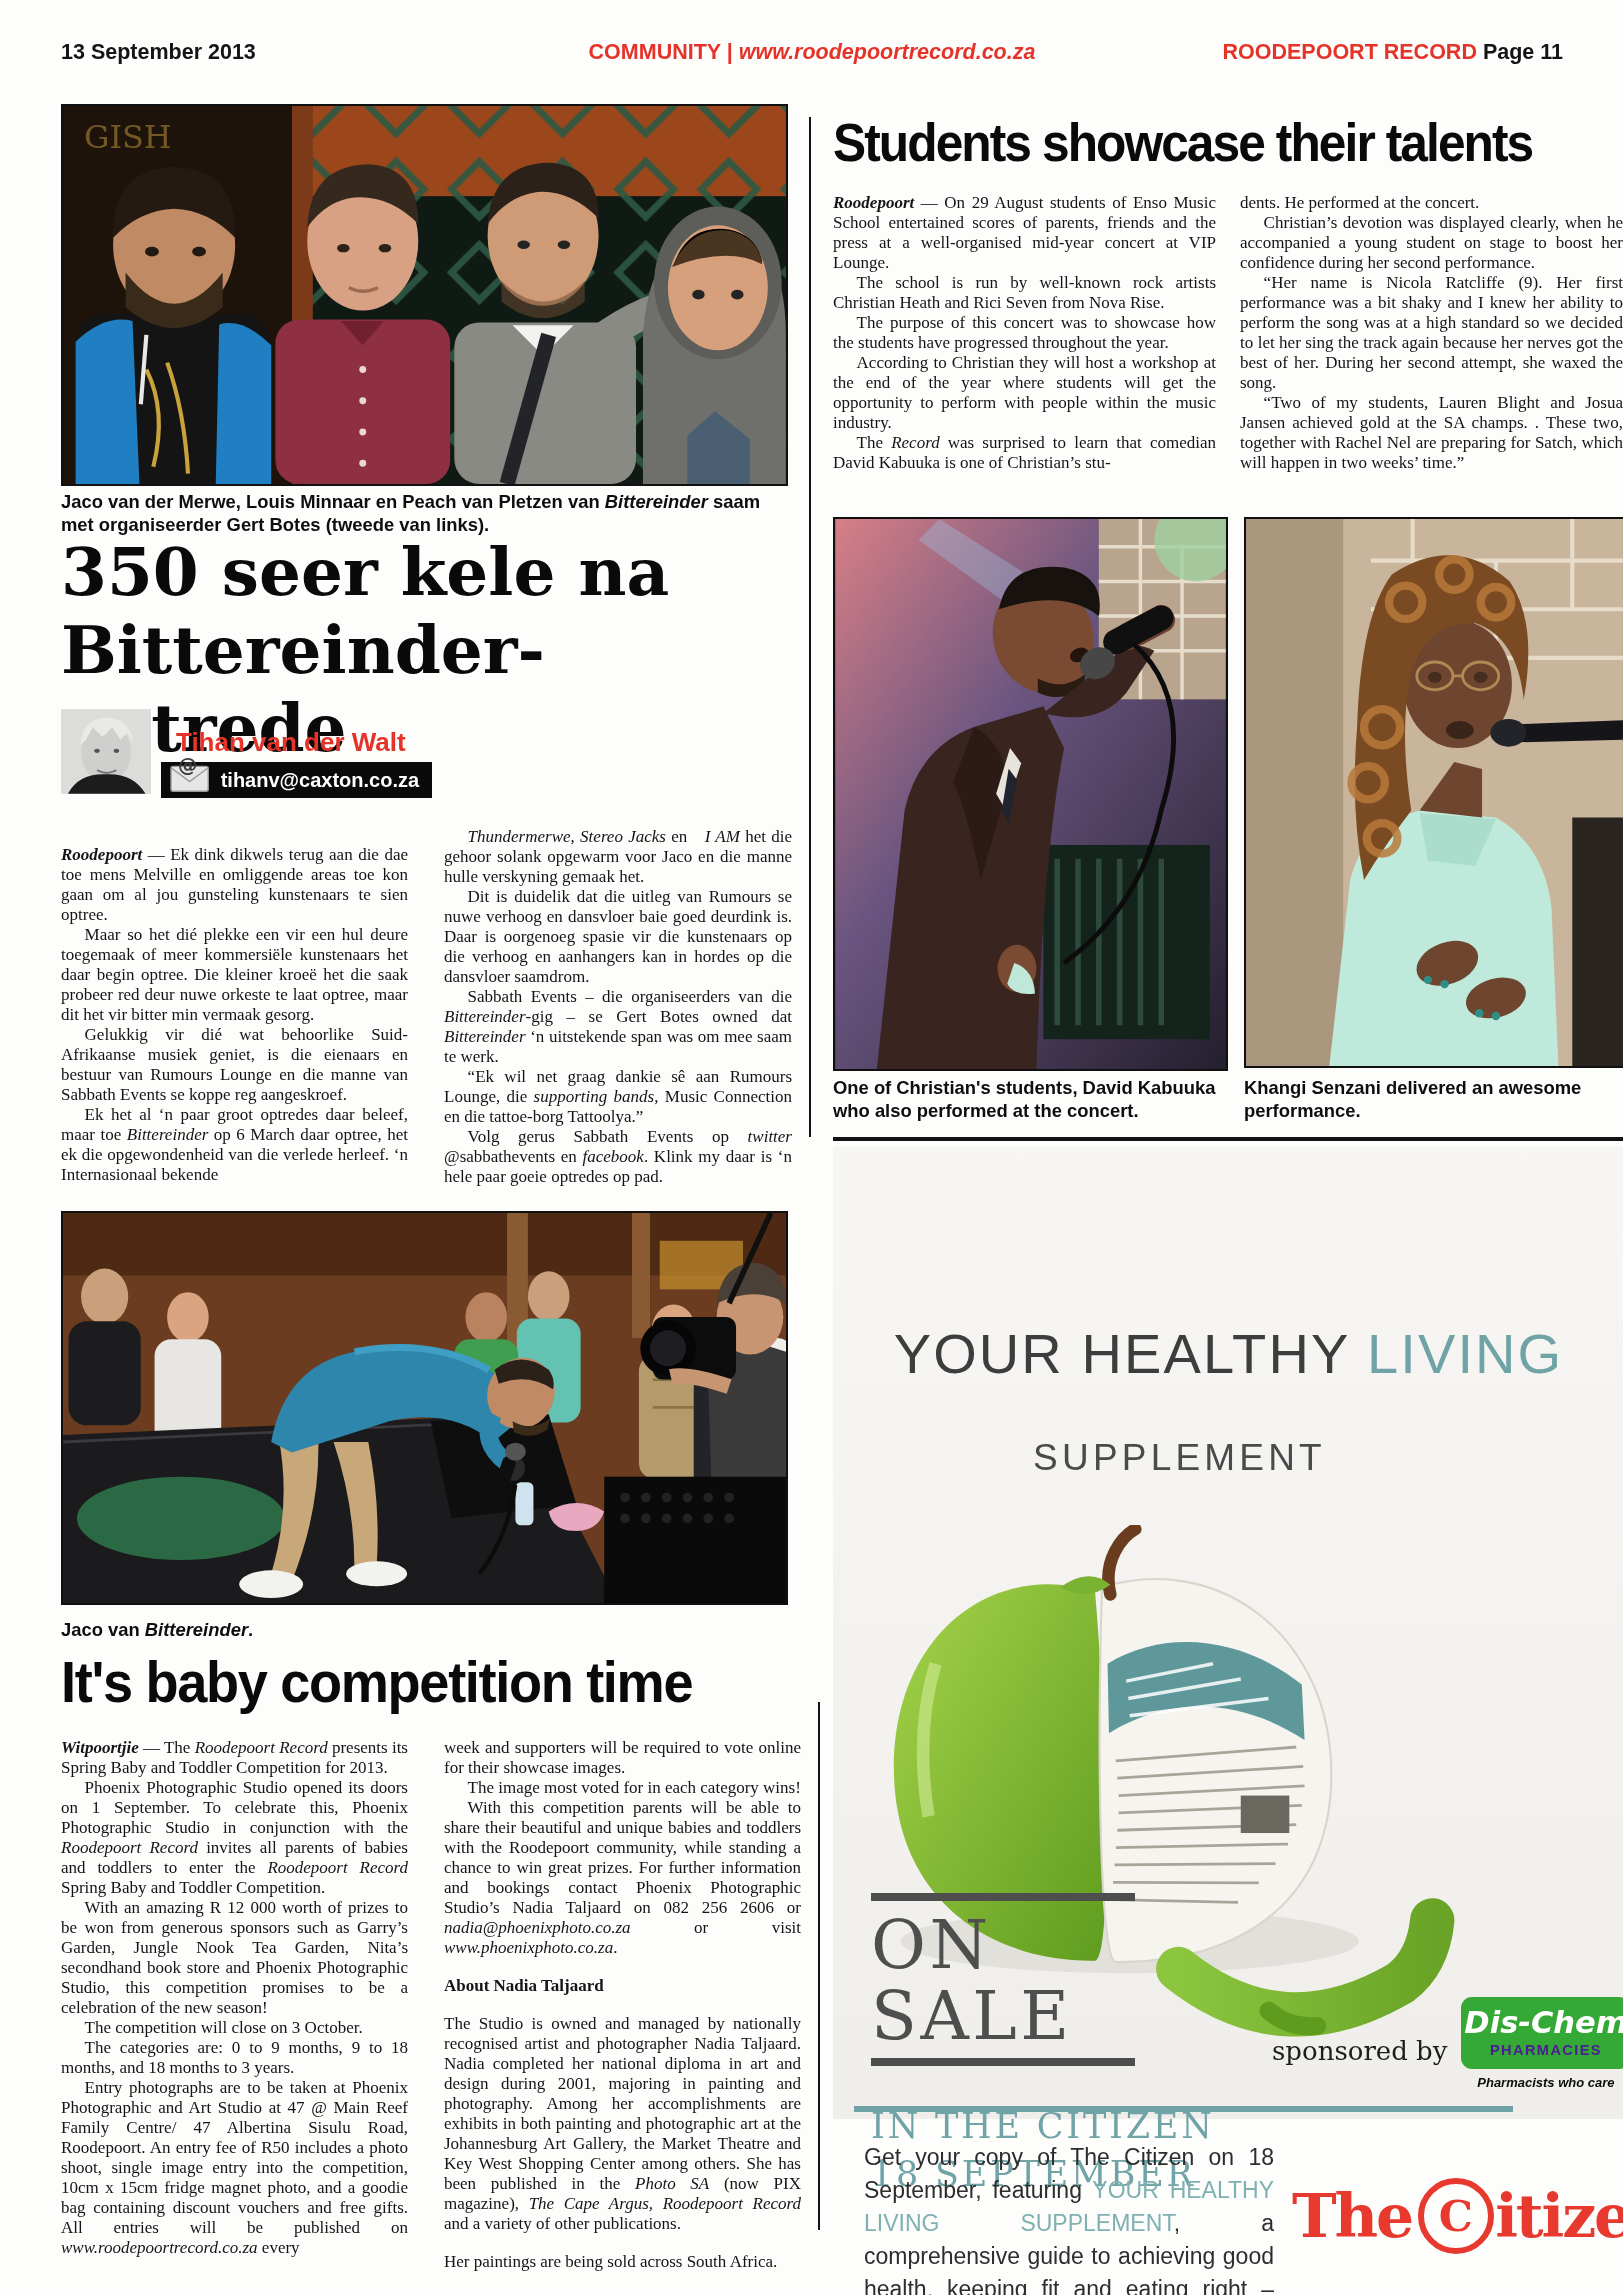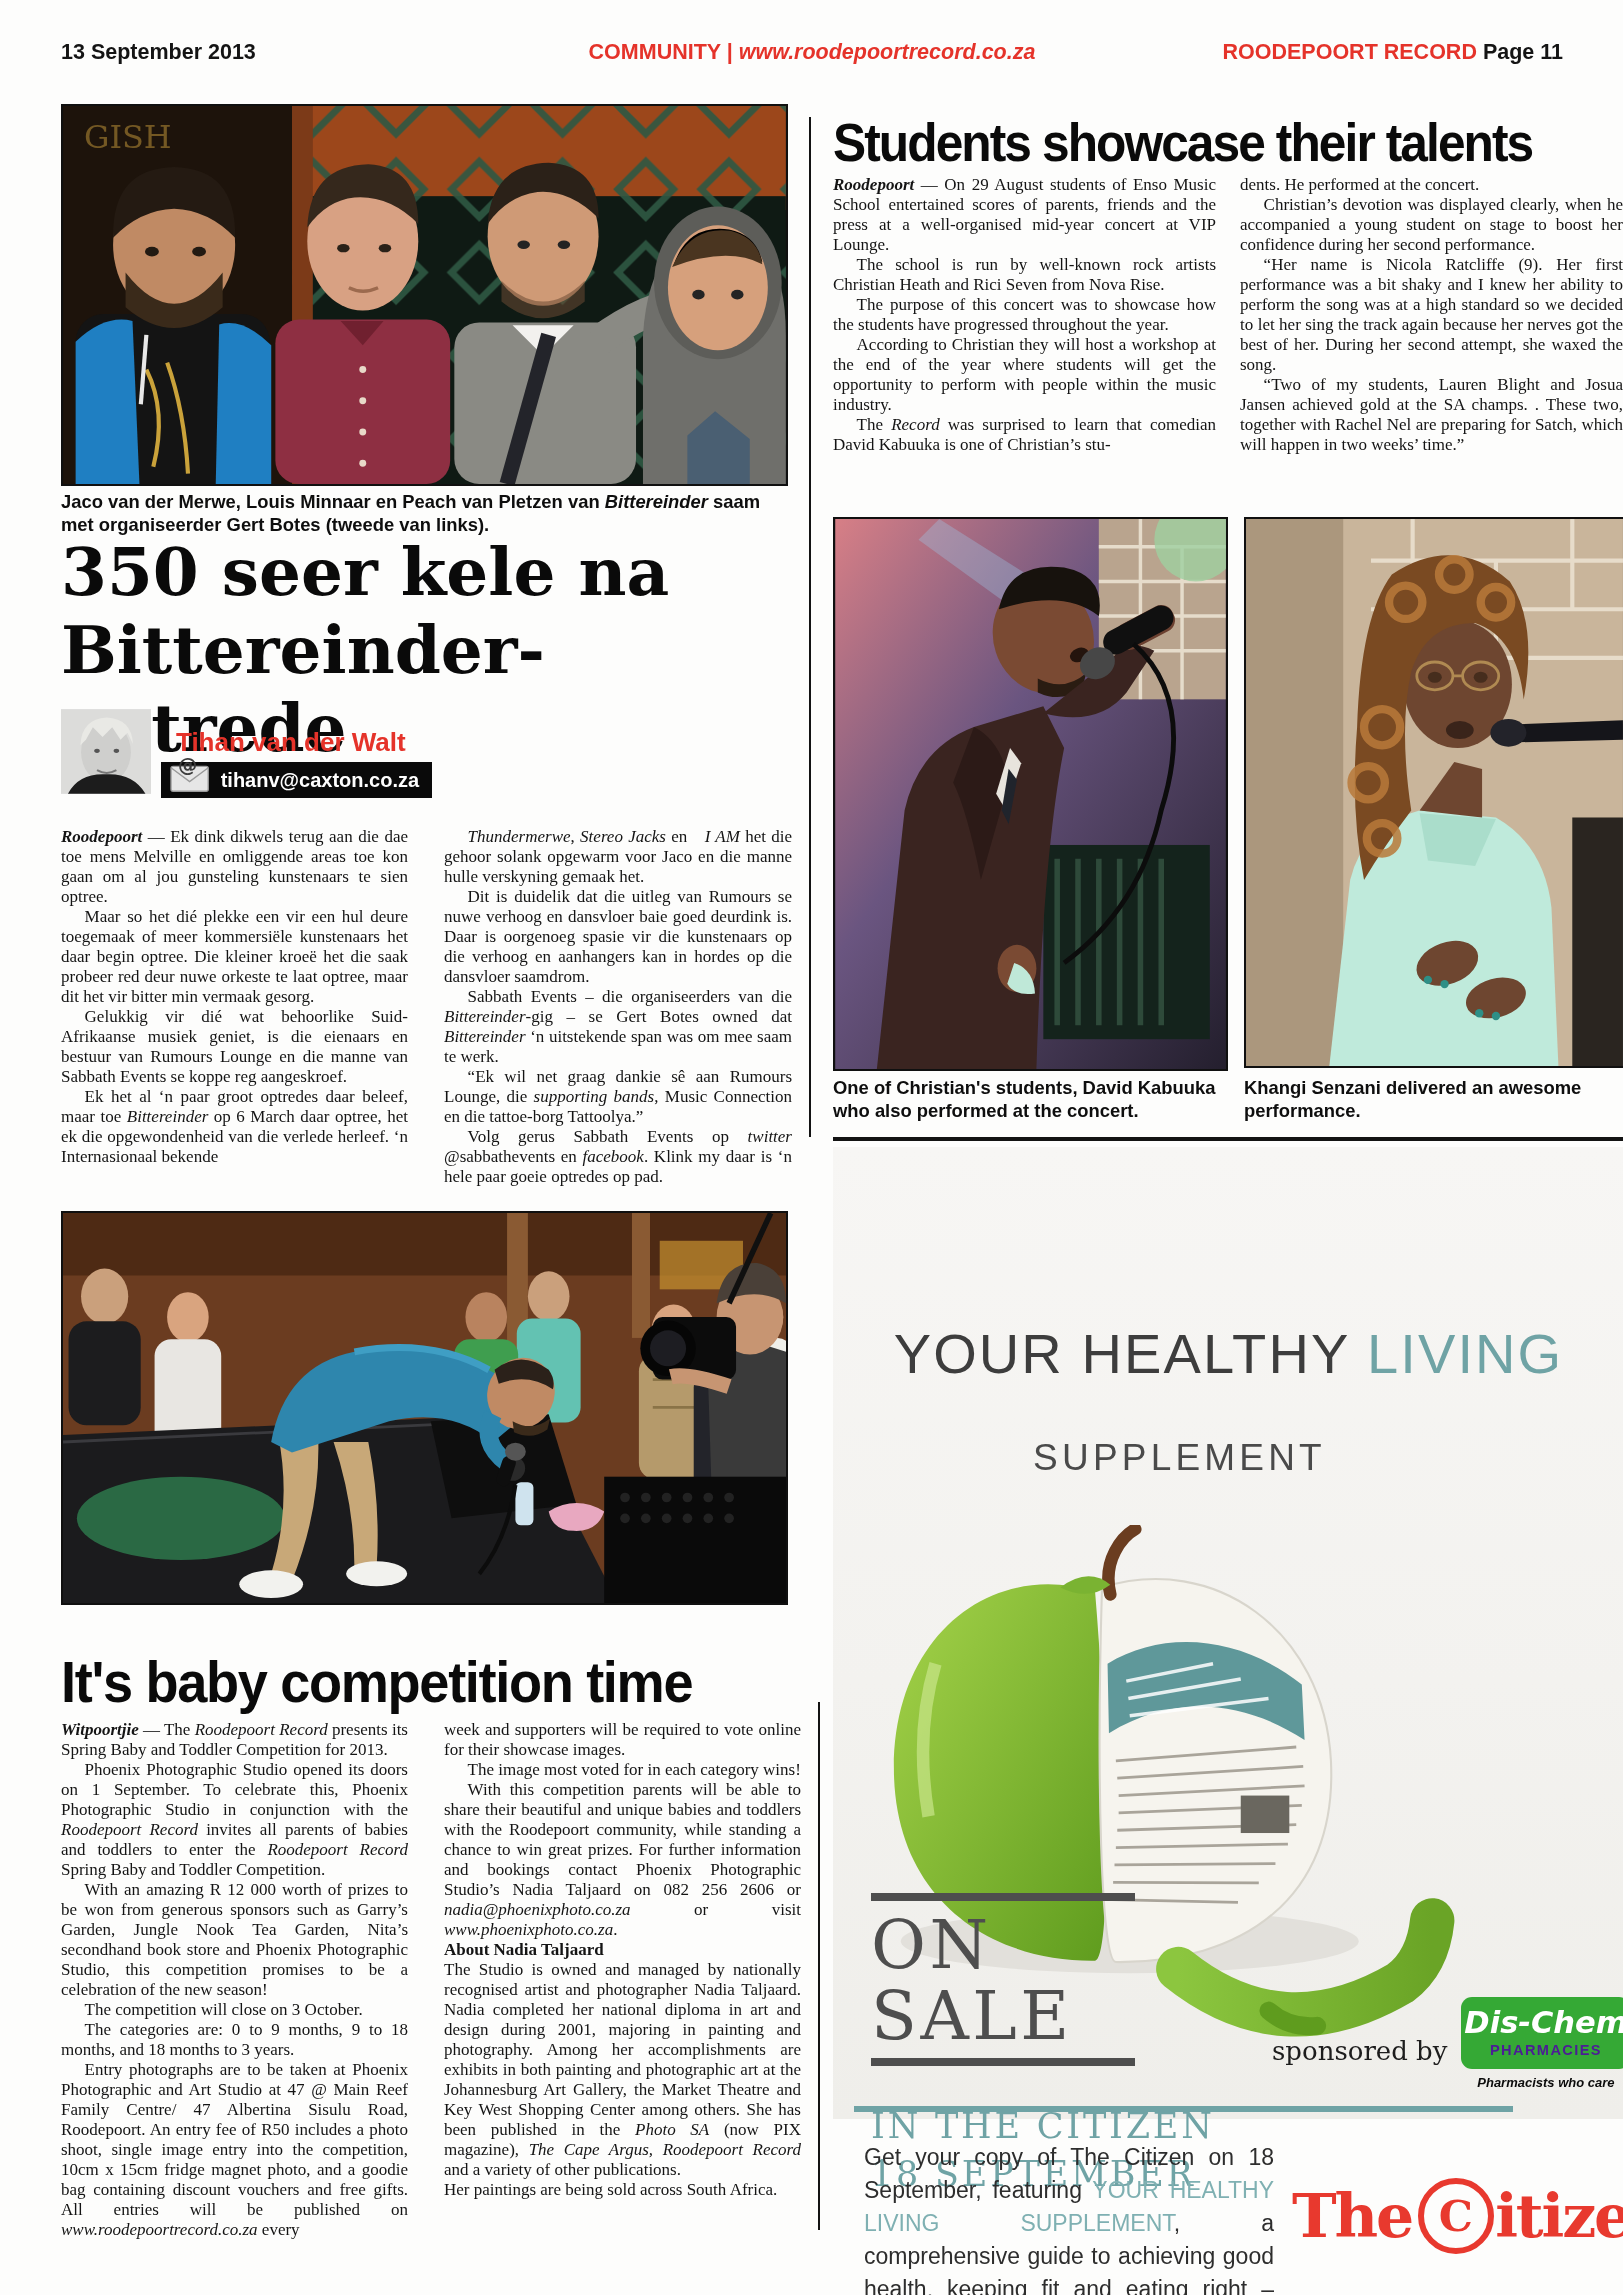--- a/index.html
+++ b/index.html
@@ -30,21 +30,21 @@
   .byline-right{margin-left:9.7px;display:flex;flex-direction:column;justify-content:flex-end;}
   .byline-name{font-family:"Liberation Sans",sans-serif;font-weight:bold;font-size:26px;color:#e5332a;
                margin:0 0 4.2px 15.3px;}
   .email-bar{position:relative;background:#0a0a0a;color:#fff;height:36px;width:271px;
              display:flex;align-items:center;font-family:"Liberation Sans",sans-serif;
              font-weight:bold;font-size:20px;padding-left:60px;box-sizing:border-box;}
   .email-bar svg{position:absolute;left:7px;top:-8.3px;}
   
   .col{position:absolute;font-size:17px;line-height:20px;text-align:justify;}
   .para{margin:0;text-indent:23.6px;}
-  .para.ni{text-indent:0;}
+  .para.ni{text-indent:0;margin-top:18px;}
   .run-teal{color:#7fb0b2;}
   
   .vrule{position:absolute;width:2.1px;background:#131313;}
   .hrule{position:absolute;height:4.2px;background:#131313;}
   
   .ad{position:absolute;left:833px;top:1147px;width:791px;height:972px;
       background:linear-gradient(180deg,#f7f6f4 0%,#f3f2ef 55%,#efeeea 100%);}
   .ad-title{position:absolute;left:0;top:174px;width:100%;text-align:center;
             font-family:"Liberation Sans",sans-serif;font-weight:400;font-size:56px;
             letter-spacing:2.1px;color:#3d3d3d;white-space:nowrap;}
@@ -429,20 +429,21 @@
         <ellipse cx="660" cy="260" rx="48" ry="52" fill="#c08a64" transform="rotate(25 660 260)"></ellipse>
         <path d="M622,226 Q660,196 700,226 Q710,240 706,254 Q670,230 628,246 Z" fill="#2b211a"></path>
         <path d="M648,300 Q676,316 702,296 L698,312 Q676,328 650,316 Z" fill="#3a2a1a"></path>
         <path d="M620,290 Q600,330 640,360" stroke="#2e86ad" stroke-width="26" fill="none"></path>
         <rect x="636" y="348" width="20" height="44" rx="9" fill="#0e0e0e" transform="rotate(18 636 348)"></rect>
         <ellipse cx="652" cy="344" rx="15" ry="13" fill="#555"></ellipse>
         <path d="M652,392 Q640,470 600,520" stroke="#0c0c0c" stroke-width="6" fill="none"></path>
       </g>
     </svg>
   </div>
+  <div class="caption" style="left:61px;top:1619px;width:723px;"><span>Jaco van </span><span style="font-style: italic;">Bittereinder</span><span>.</span></div>
 
   <div class="head-sans" style="left:61px;top:1649px;font-size:57px;">
     <span class="squeeze" style="transform:scaleX(0.95);letter-spacing:-1.4px;">It's baby competition time</span>
   </div>
   <div class="col" style="left:61px;top:1720px;width:347px;">
       <p class="para ni"><span style="font-weight: bold; font-style: italic;">Witpoortjie</span><span> — The </span><span style="font-style: italic;">Roodepoort Record</span><span> presents its Spring Baby and Toddler Competition for 2013.</span></p>
       <p class="para"><span>Phoenix Photographic Studio opened its doors on 1 September. To celebrate this, Phoenix Photographic Studio in conjunction with the </span><span style="font-style: italic;">Roodepoort Record</span><span> invites all parents of babies and toddlers to enter the </span><span style="font-style: italic;">Roodepoort Record</span><span> Spring Baby and Toddler Competition.</span></p>
       <p class="para"><span>With an amazing R 12 000 worth of prizes to be won from generous sponsors such as Garry’s Garden, Jungle Nook Tea Garden, Nita’s secondhand book store and Phoenix Photographic Studio, this competition promises to be a celebration of the new season!</span></p>
       <p class="para"><span>The competition will close on 3 October.</span></p>
       <p class="para"><span>The categories are: 0 to 9 months, 9 to 18 months, and 18 months to 3 years.</span></p>

